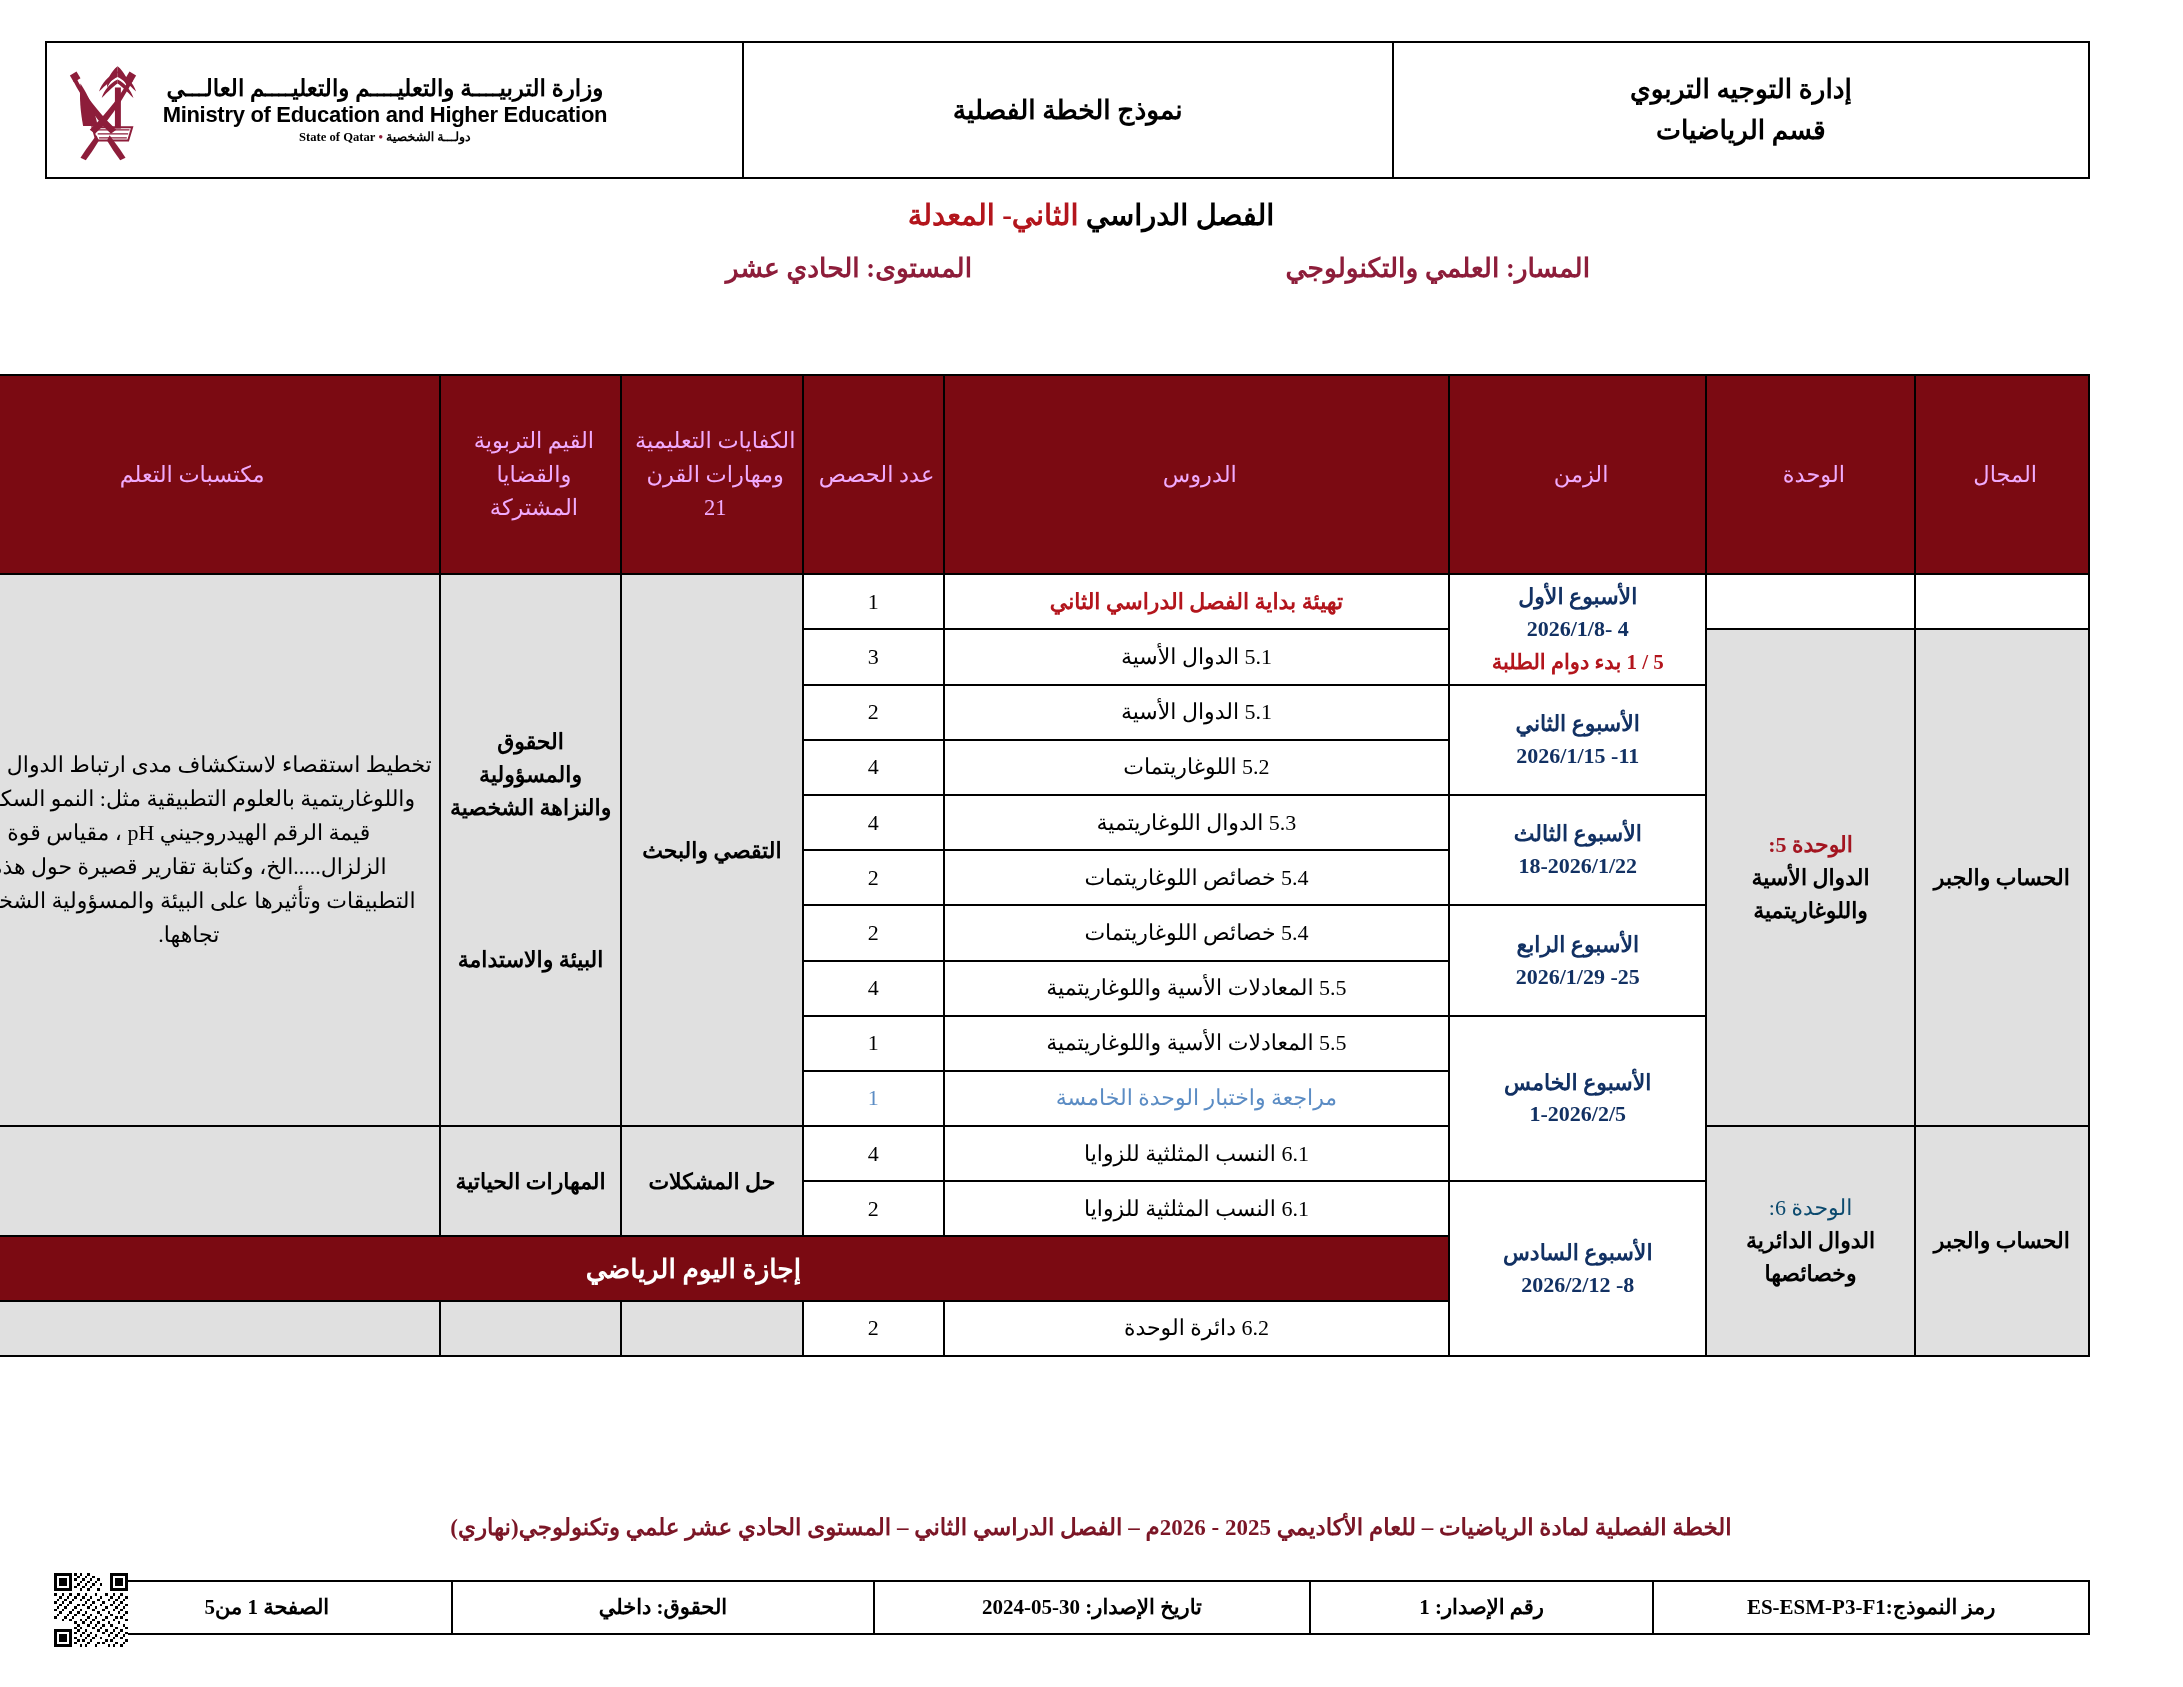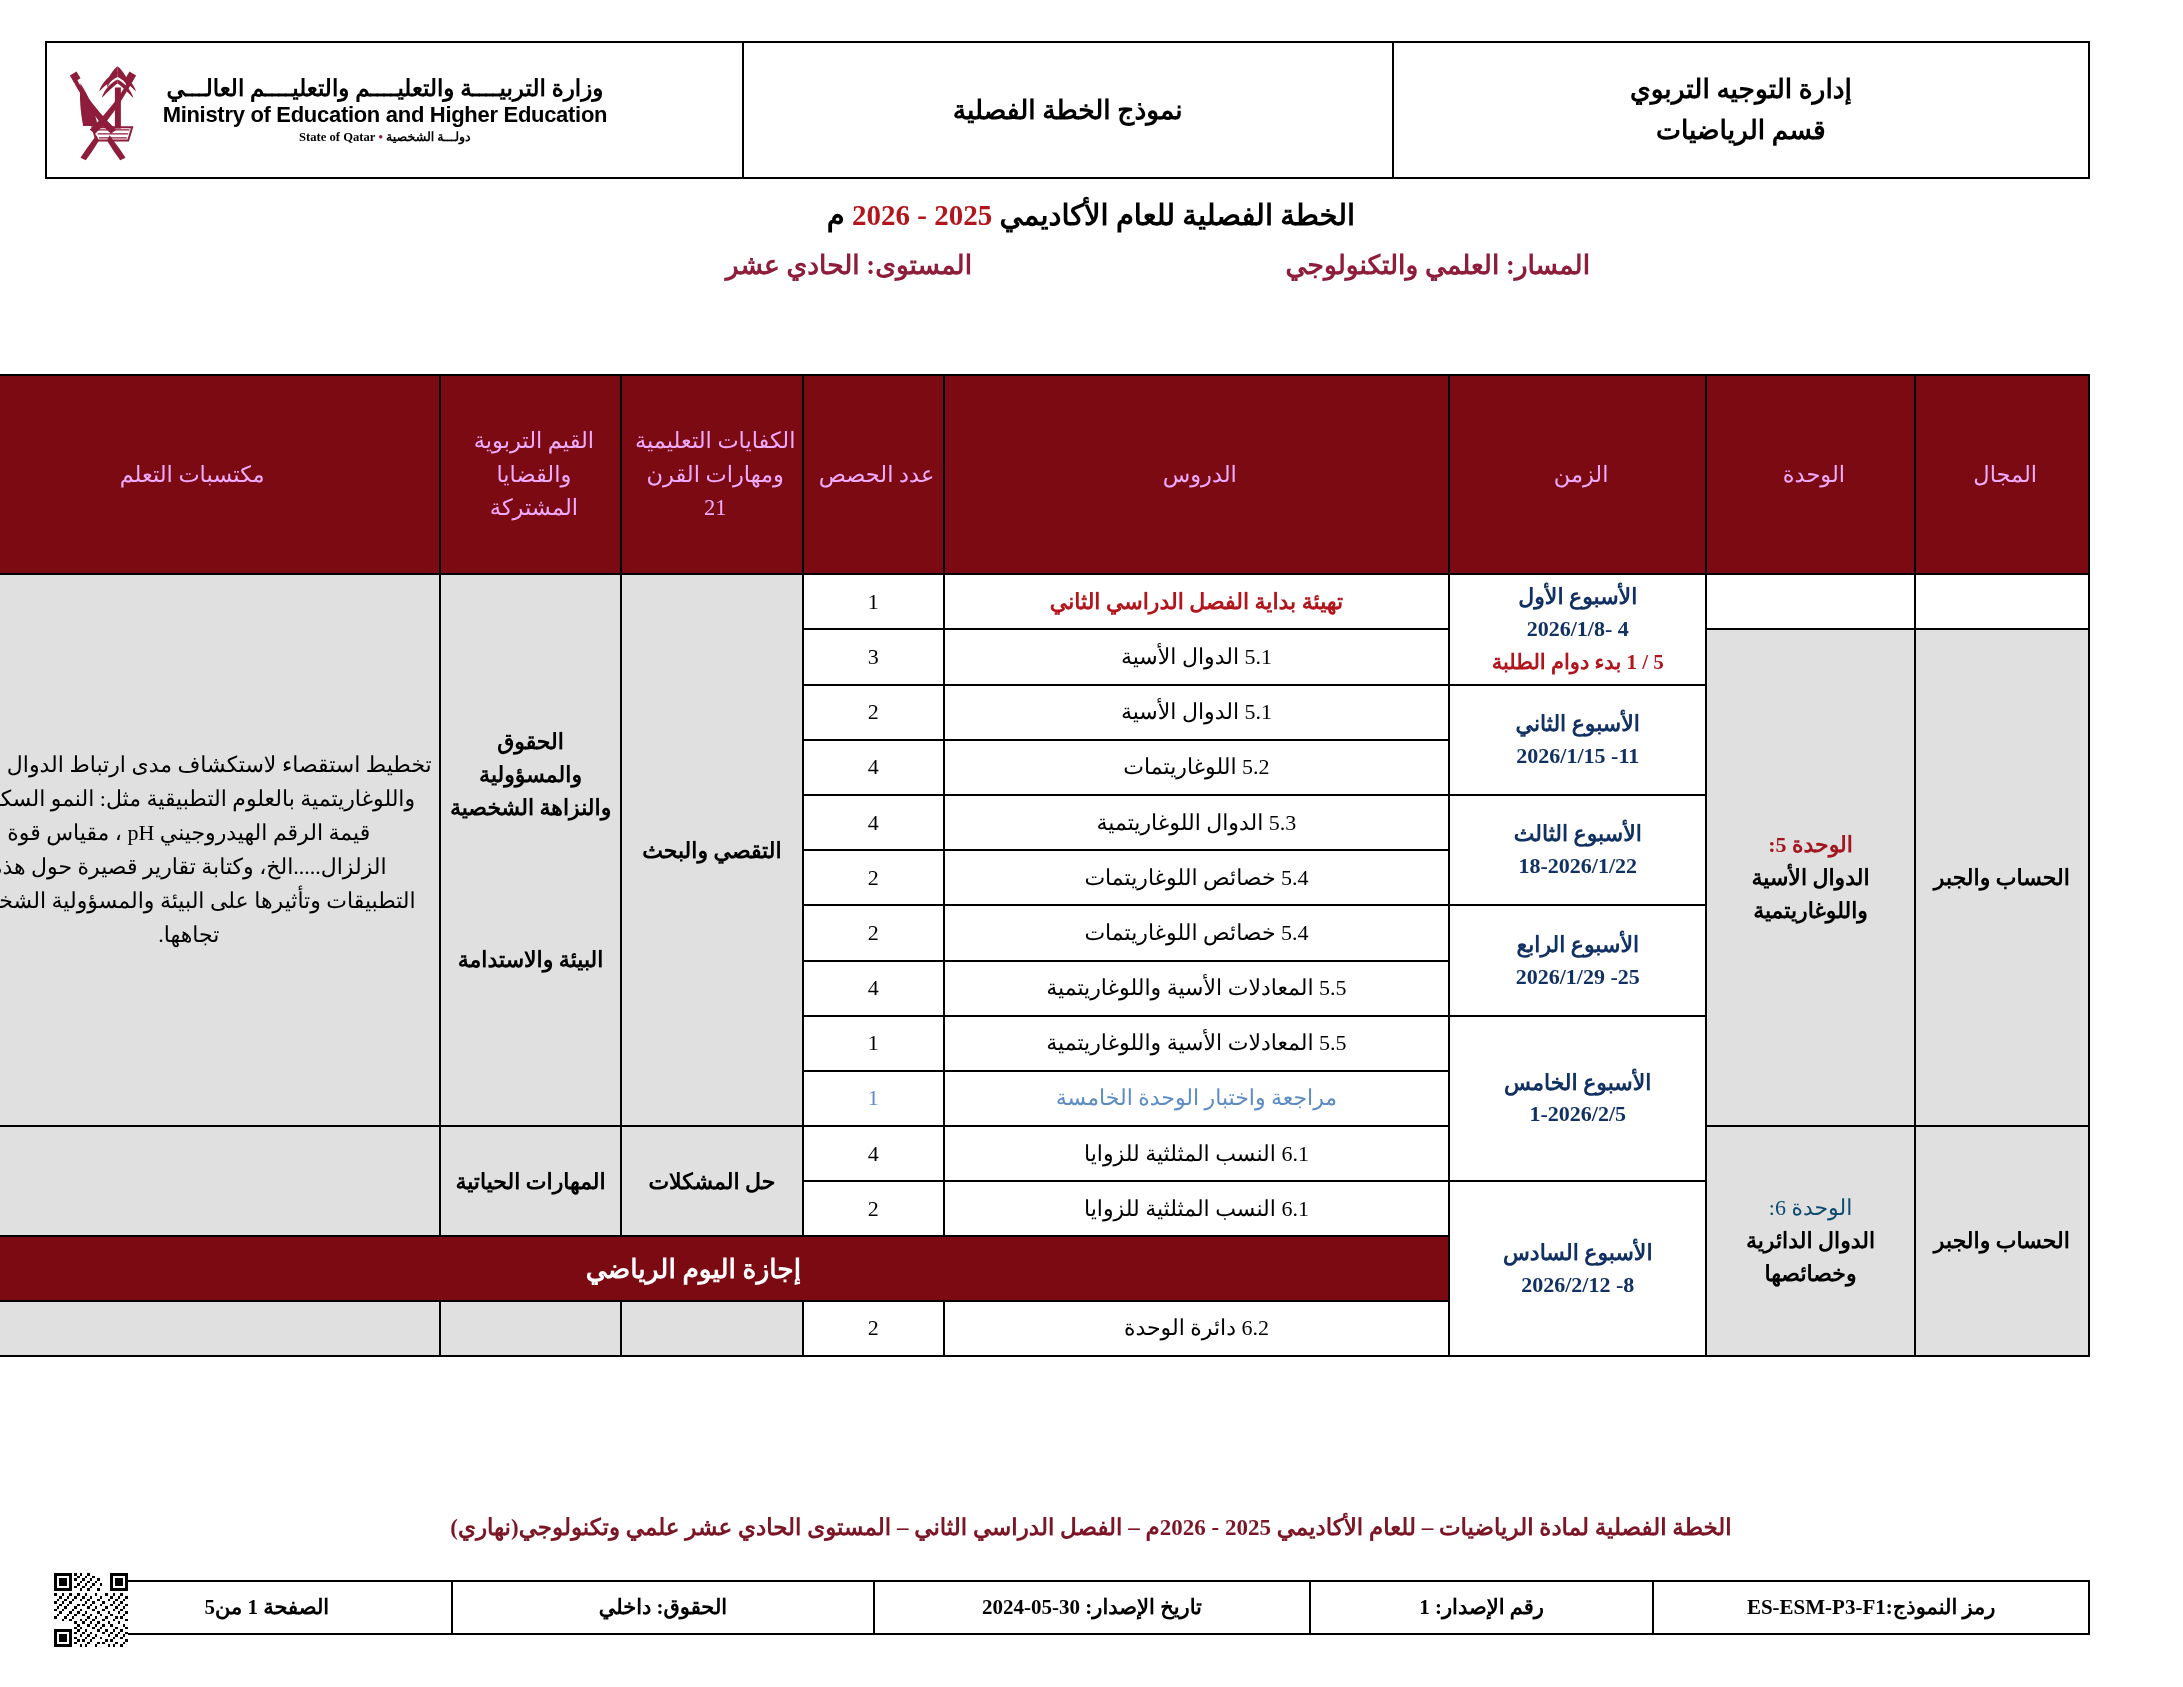--- a/index.html
+++ b/index.html
@@ -313,22 +313,22 @@
               <span>State of Qatar</span>
             </div>
           </div>
         </div>
       </td>
     </tr>
   </tbody>
     </table>
 
   <div class="title-block">
-    <div class="title-main">
-      <span>الخطة الفصلية للعام الأكاديمي </span><span class="yr">2025 - 2026</span><span> م</span>
+    <div class="title-sub">
+      <span>الفصل الدراسي </span><span class="hl">الثاني- المعدلة</span>
     </div>
     <div class="meta-row">
       <span class="meta-track">
         <span>المسار: </span><span>العلمي والتكنولوجي</span>
       </span>
       <span class="meta-level">
         <span>المستوى: </span><span>الحادي عشر</span>
       </span>
     </div>
   </div>

